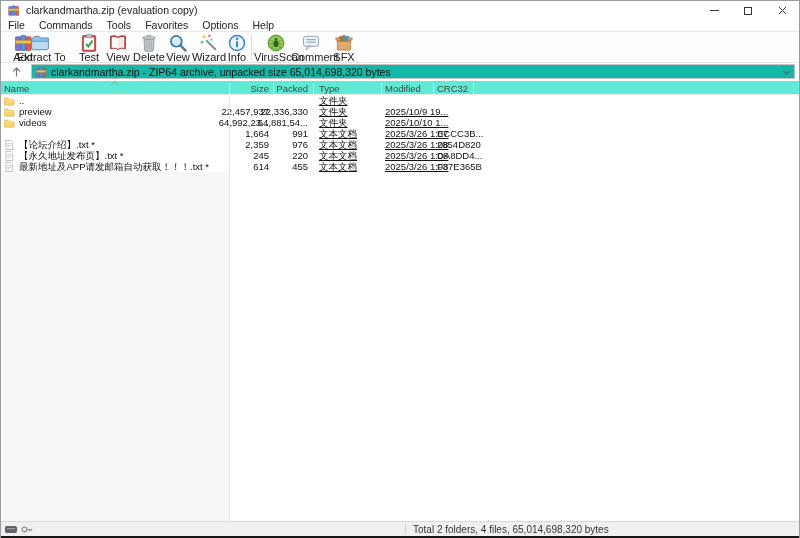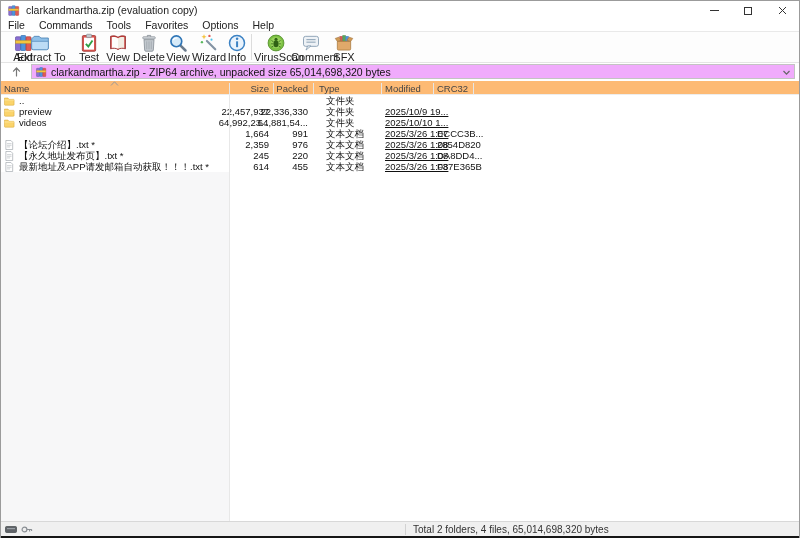--- a/index.html
+++ b/index.html
@@ -23,41 +23,41 @@
   .menuitem:first-child { padding-left:7px; }
   
   .toolbar { position:absolute; left:0; top:31px; width:100%; height:31px; background:#fdfdfd; border-bottom:1px solid #e4e4e4; }
   .tbtn { position:absolute; top:0; height:30px; text-align:center; }
   .tbtn .ticon { display:block; margin:1px auto 0 auto; width:20px; height:20px; }
   .tbtn .tlabel { display:block; font-size:11px; color:#222; line-height:9px; white-space:nowrap; }
   .tsep { position:absolute; left:250px; top:2px; width:1px; height:26px; background:#dcdcdc; }
   
   .addressrow { position:absolute; left:0; top:62px; width:100%; height:18px; background:#fff; }
   .upbtn { position:absolute; left:6px; top:2px; width:18px; height:14px; display:flex; align-items:center; justify-content:center; }
-  .combobox { position:absolute; left:30px; top:1px; right:4px; height:15px; border:1px solid #c3c3c3; background:#f0abfc; display:flex; align-items:center; }
+  .combobox { position:absolute; left:30px; top:1px; right:4px; height:15px; border:1px solid #c3c3c3; background:#14b8a6; display:flex; align-items:center; }
   .combobox .cicon { margin-left:3px; width:12px; height:12px; flex:none; }
   .combobox .ctext { margin-left:4px; font-size:10.5px; color:#111; white-space:nowrap; overflow:hidden; }
   .combobox .cchev { position:absolute; right:2px; top:2px; width:11px; height:11px; }
   
-  .colheader { position:absolute; left:0; top:80px; width:100%; height:14px; background:#fdba74; border-bottom:1px solid #ededed; }
+  .colheader { position:absolute; left:0; top:80px; width:100%; height:14px; background:#5eead4; border-bottom:1px solid #ededed; }
   .hcell { position:absolute; top:2px; font-size:9.5px; color:#454545; white-space:nowrap; }
   .hsep { position:absolute; top:2px; width:1px; height:11px; background:#e6e6e6; }
   .sortcaret { position:absolute; left:109px; top:0px; }
   
   .listarea { position:absolute; left:0; top:94px; width:100%; bottom:17px; background:#fff; }
   .sortcol-tint { position:absolute; left:0; top:0; width:228px; height:100%; background:#f7f7f8; }
   .sortcol-line { position:absolute; left:228px; top:0; width:1px; height:100%; background:#e8e8e8; z-index:3; }
   .rows { position:absolute; left:0; top:0; width:100%; z-index:1; }
   .row { position:relative; width:100%; height:11px; background:#fff; }
   .cell { position:absolute; top:0; height:11px; line-height:11px; font-size:9.5px; color:#111; white-space:nowrap; }
   .c-name { left:3px; display:flex; align-items:center; }
   .c-name .ficon { flex:none; width:11px; height:10px; margin-right:4px; }
   .c-size   { left:188px; width:80px; text-align:right; }
   .c-packed { left:231px; width:76px; text-align:right; }
-  .c-type   { left:325px; }
+  .c-type   { left:318px;text-decoration:underline; }
   .c-mod    { left:384px;text-decoration:underline; }
   .c-crc    { left:436px; }
   
   .statusbar { position:absolute; left:0; bottom:2px; width:100%; height:15px; background:#f0f0f0; border-top:1px solid #d8d8d8; }
   .sb-icons { position:absolute; left:4px; top:3px; display:flex; gap:4px; }
   .sb-div { position:absolute; left:404px; top:2px; width:1px; height:11px; background:#d2d2d2; }
   .sb-total { position:absolute; left:412px; top:2px; font-size:10px; color:#333; white-space:nowrap; }
   .bottomstrip { position:absolute; left:0; bottom:0; width:100%; height:2px; background:#161616; }
 </style>
 </head>

